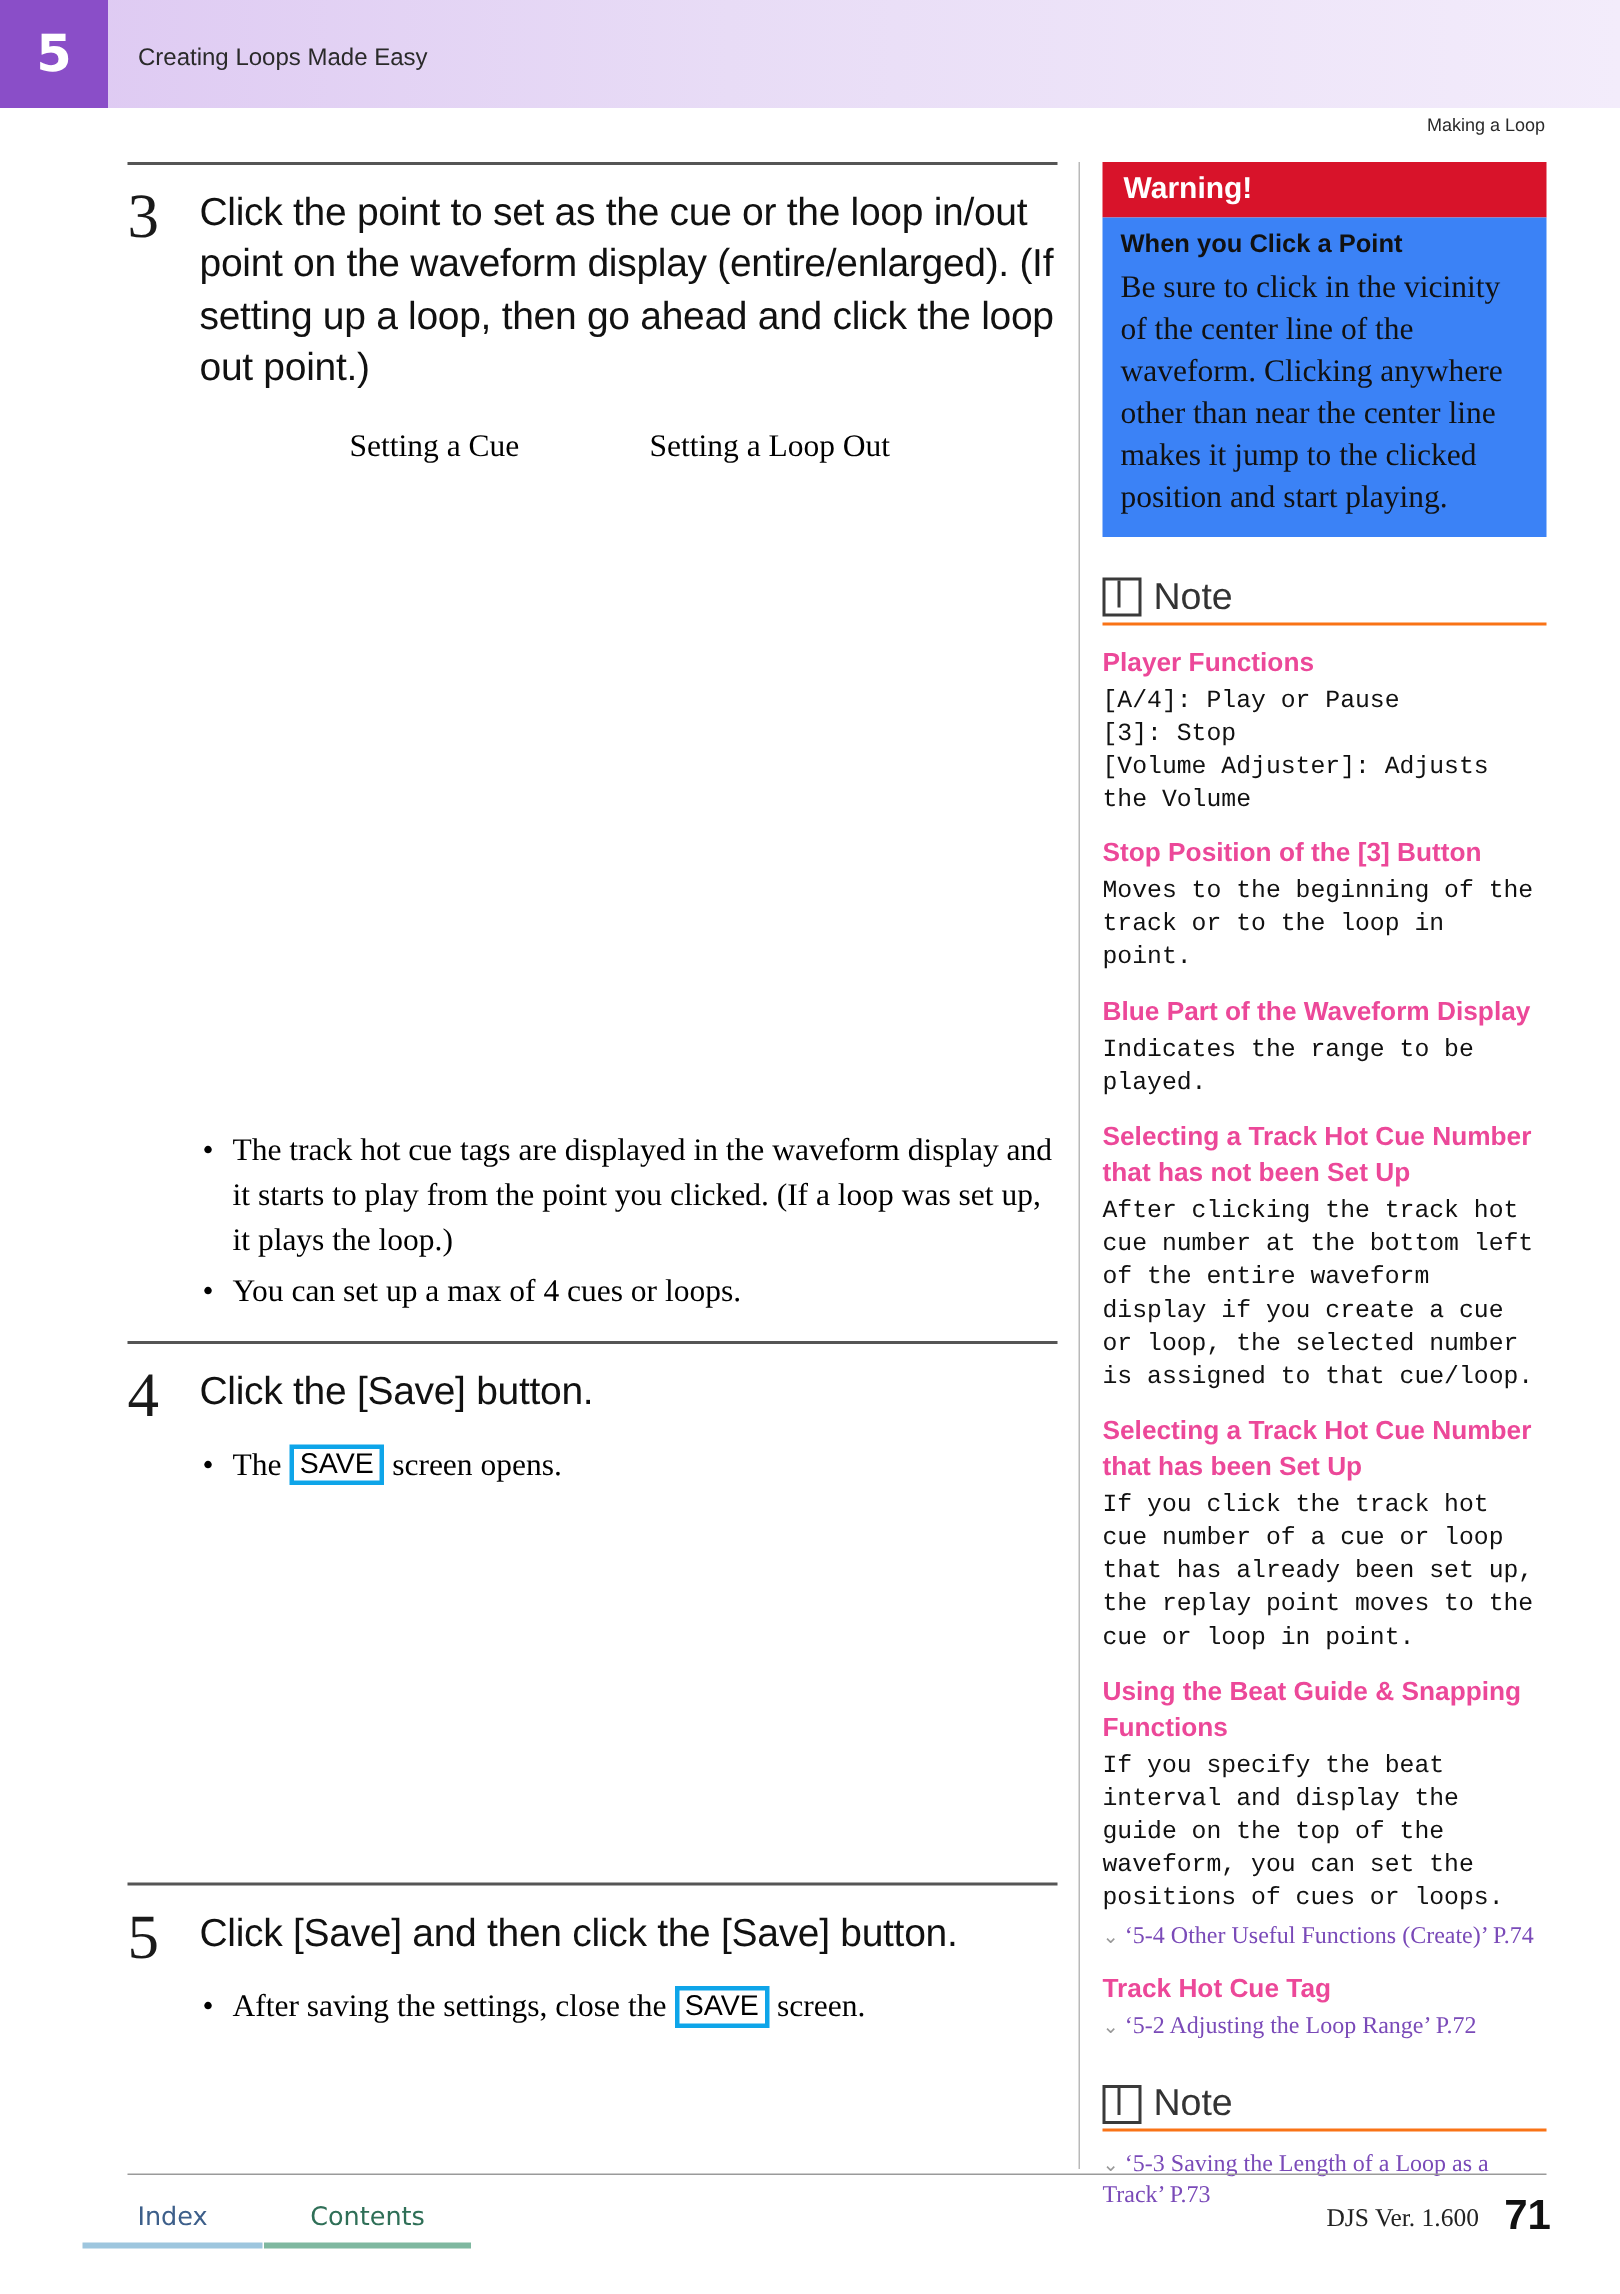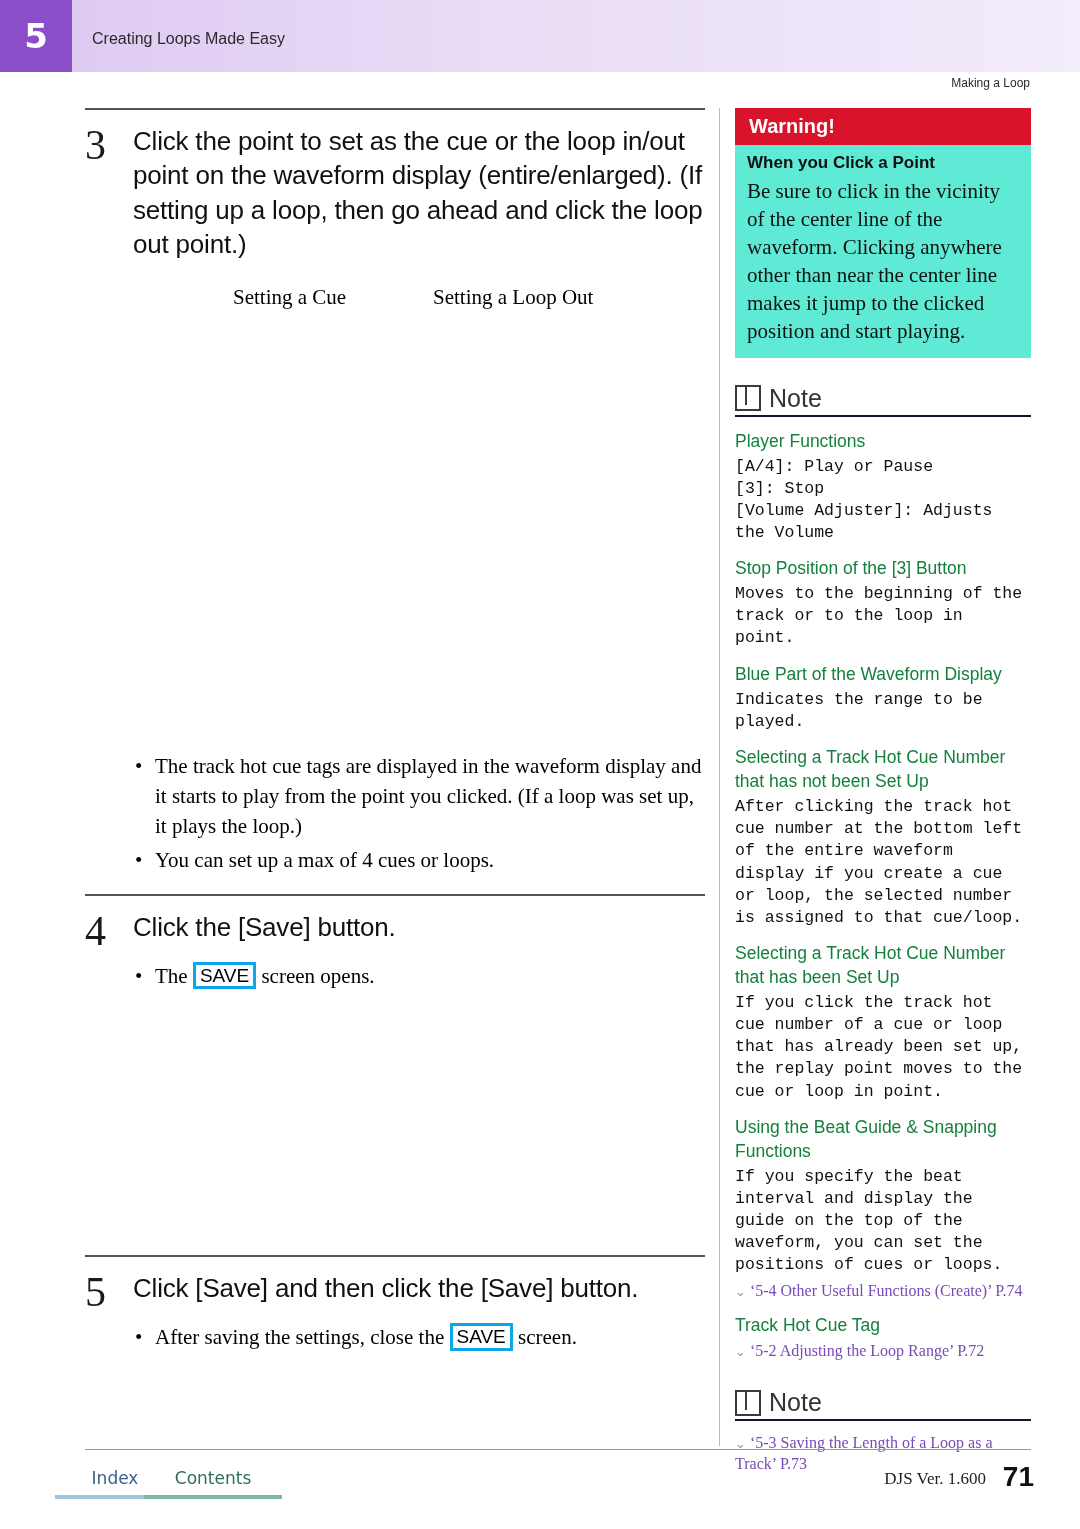--- a/index.html
+++ b/index.html
@@ -147,41 +147,41 @@
   
   .warn-head {
     background: #d8132a;
     color: #fff;
     font-family: "Liberation Sans", sans-serif;
     font-weight: 700;
     font-size: 20px;
     padding: 7px 14px;
   }
   .warn-body {
-    background: #5eead4;
+    background: #3b82f6;
     padding: 8px 12px 12px 12px;
   }
   .warn-sub {
     font-family: "Liberation Sans", sans-serif;
     font-weight: 700;
     font-size: 17px;
     color: #111;
     margin-bottom: 5px;
   }
   .warn-p {
     font-family: "Liberation Serif", serif;
     font-size: 21px;
     line-height: 1.33;
     color: #111;
   }
 
   .note-head {
     display: flex;
     align-items: center;
-    border-bottom: 2px solid #0f172a;
+    border-bottom: 2px solid #f97316;
     padding-bottom: 2px;
     margin-top: 26px;
   }
   .note-icon {
     width: 22px; height: 22px;
     border: 2px solid #3a3a3a;
     margin-right: 8px;
     position: relative;
     background: #fff;
     flex: 0 0 22px;
@@ -196,23 +196,23 @@
   .note-label {
     font-family: "Liberation Sans", sans-serif;
     font-size: 25px;
     color: #333;
   }
   .note-sec {
     margin-top: 12px;
   }
   .note-title {
     font-family: "Liberation Sans", sans-serif;
-    font-weight: 400;
+    font-weight: 700;
     font-size: 17.5px;
-    color: #15803d;
+    color: #ec4899;
     line-height: 1.38;
   }
   .note-p {
     font-family: Liberation Mono, monospace;
     font-size: 16.5px;
     line-height: 1.34;
     color: #111;
     margin-top: 3px;
   }
   .xref {
@@ -254,21 +254,21 @@
     color: #3a5c8c;
   }
   .tab-index {
     left: 55px;
     width: 92px;
     border-bottom: 4px solid #9ec6de;
     text-align: center;
     color: #3d5f8a;
   }
   .tab-contents {
-    left: 144px;
+    left: 176px;
     width: 110px;
     border-bottom: 4px solid #7fb8a0;
     text-align: center;
     color: #2f6f57;
   }
   .footer-ver {
     position: absolute;
     right: 78px;
     top: 14px;
     font-family: "Liberation Serif", serif;

